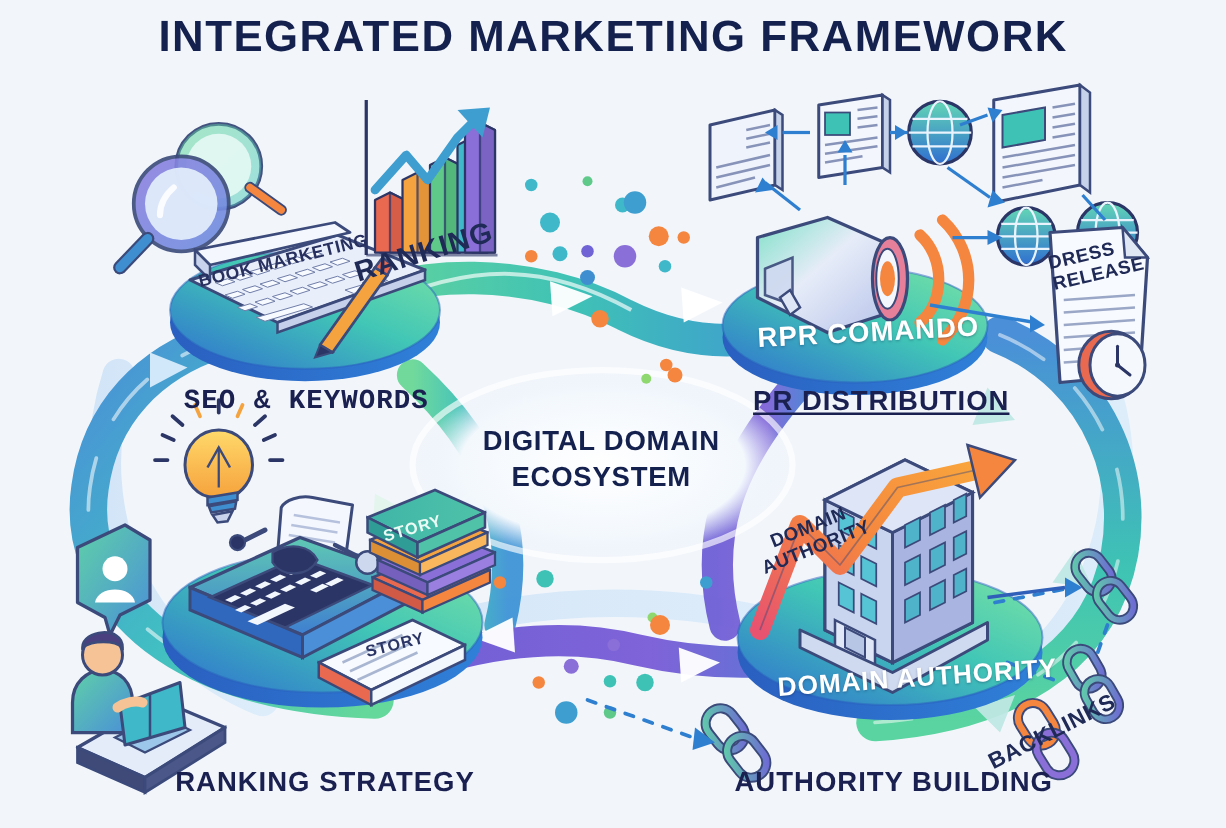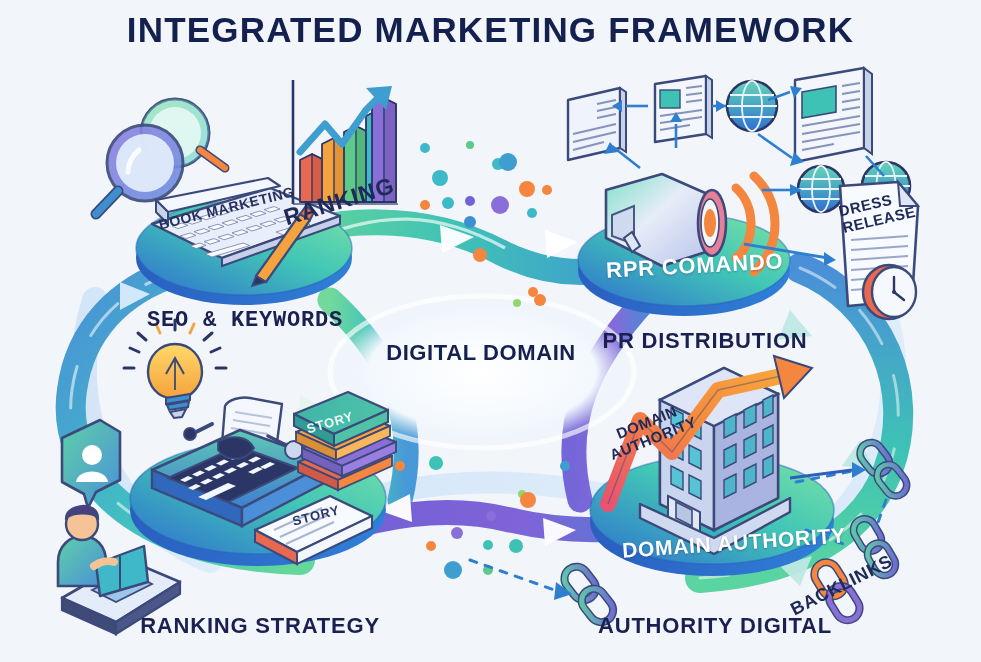--- a/index.html
+++ b/index.html
@@ -19,21 +19,21 @@
     font-size:35px;font-weight:700;letter-spacing:1.2px;
     color:#14204e;
   }
 
   
   .q-label{
     font-size:22px;font-weight:700;letter-spacing:0.8px;
     color:#1a2050;white-space:nowrap;text-align:center;
   }
   #lbl-seo{left:120px;top:308px;width:250px;font-family:Liberation Mono, monospace;}
-  #lbl-pr{left:570px;top:328px;width:270px;}
+  #lbl-pr{left:570px;top:308px;width:270px;text-decoration:underline;}
   #lbl-content{left:95px;top:613px;width:330px;}
   #lbl-authority{left:545px;top:613px;width:340px;}
 
   
   #center-label{
     left:331px;top:338px;width:300px;text-align:center;
     font-size:22px;font-weight:700;letter-spacing:0.6px;
     color:#14204e;line-height:1.32;
   }
 
@@ -652,24 +652,25 @@
   </g>
 
   <path d="M790 478 L852 470" stroke="#2f5fb8" stroke-width="2.8" fill="none"></path>
 </svg>
 
 <div class="abs" id="title">INTEGRATED MARKETING FRAMEWORK</div>
 
 <div class="abs q-label" id="lbl-seo">SEO &amp; KEYWORDS</div>
 <div class="abs q-label" id="lbl-pr">PR DISTRIBUTION</div>
 <div class="abs q-label" id="lbl-content">RANKING STRATEGY</div>
-<div class="abs q-label" id="lbl-authority">AUTHORITY DIGITAL</div>
+<div class="abs q-label" id="lbl-authority">AUTHORITY BUILDING</div>
 
 <div class="abs" id="center-label">
   <div>DIGITAL DOMAIN</div>
+  <div>ECOSYSTEM</div>
 </div>
 
 <div class="abs rot-label" id="lbl-ranking">RANKING</div>
 <div class="abs rot-label" id="lbl-bookmkt">BOOK MARKETING</div>
 <div class="abs rot-label" id="lbl-rpr">RPR COMANDO</div>
 
 <div class="abs rot-label" id="lbl-domain-diag">
   <div>DOMAIN</div>
   <div>AUTHORITY</div>
 </div>

